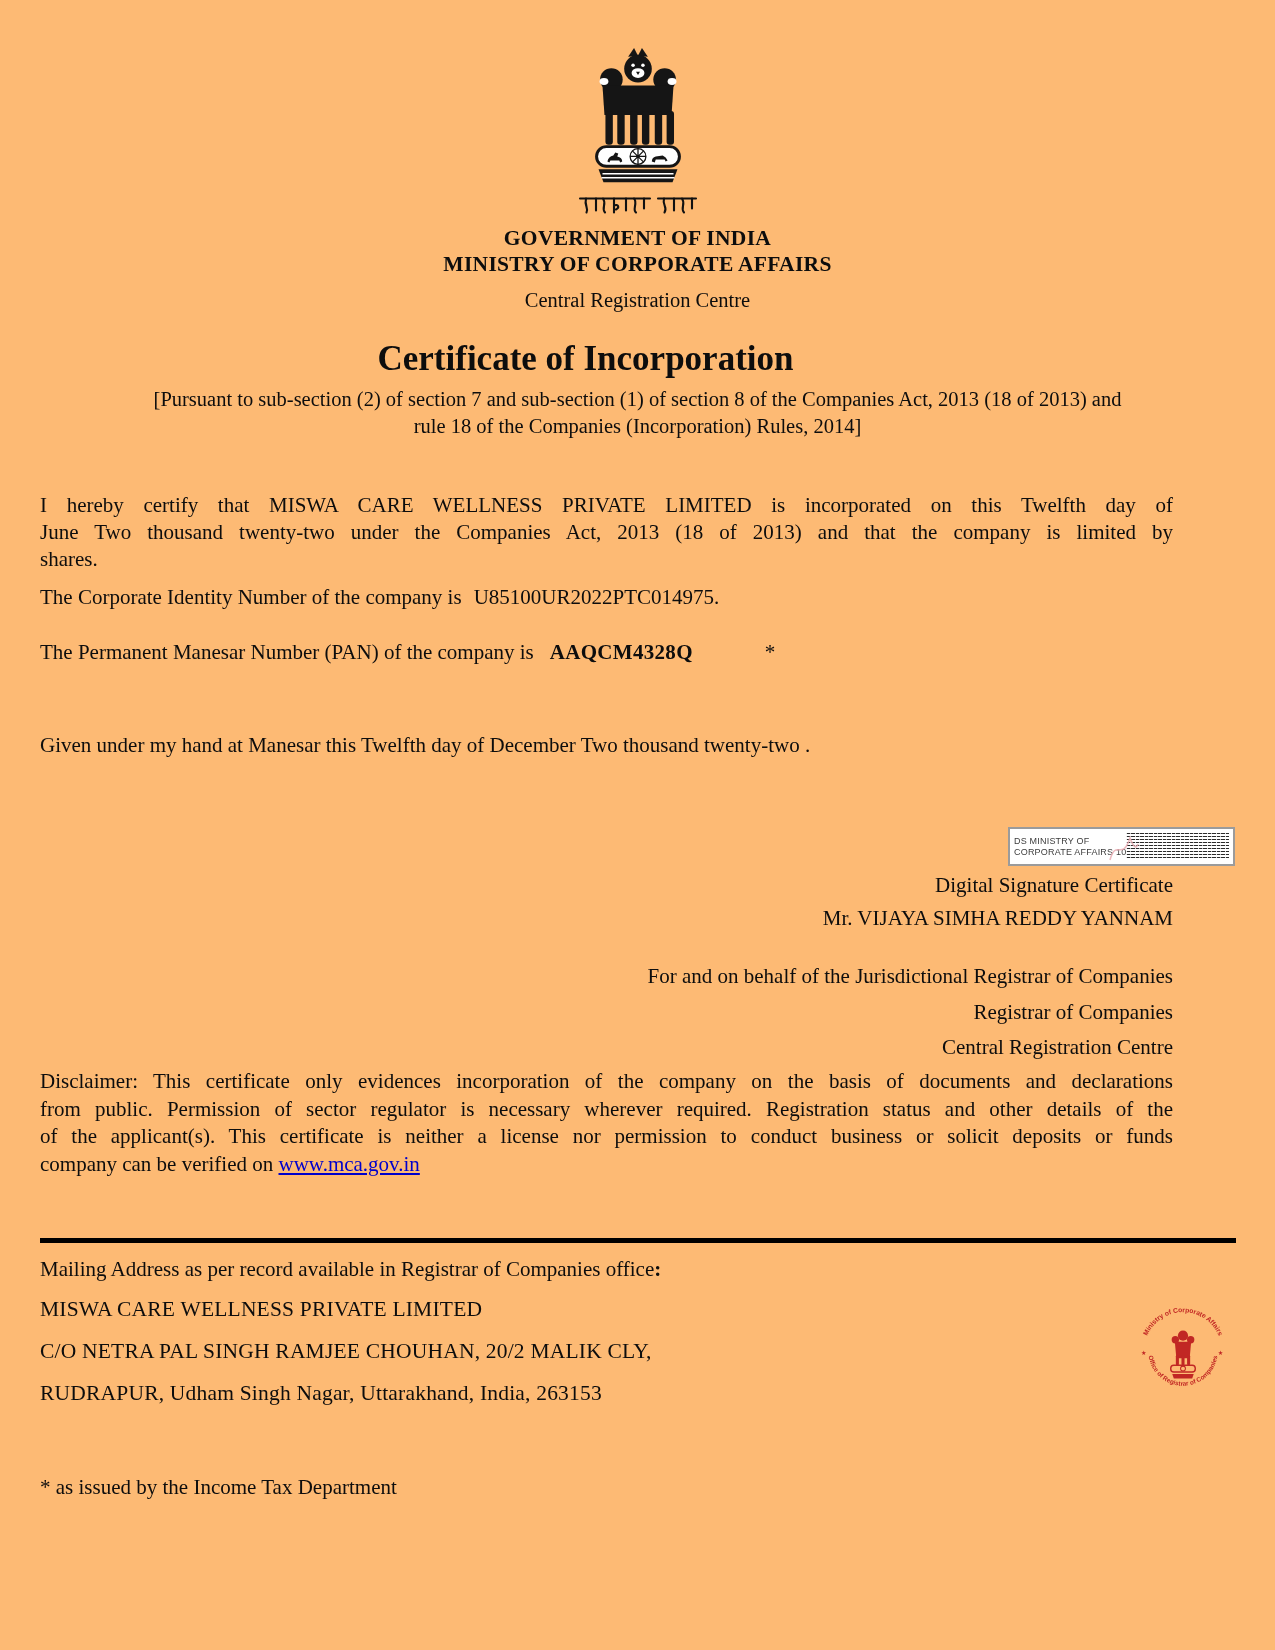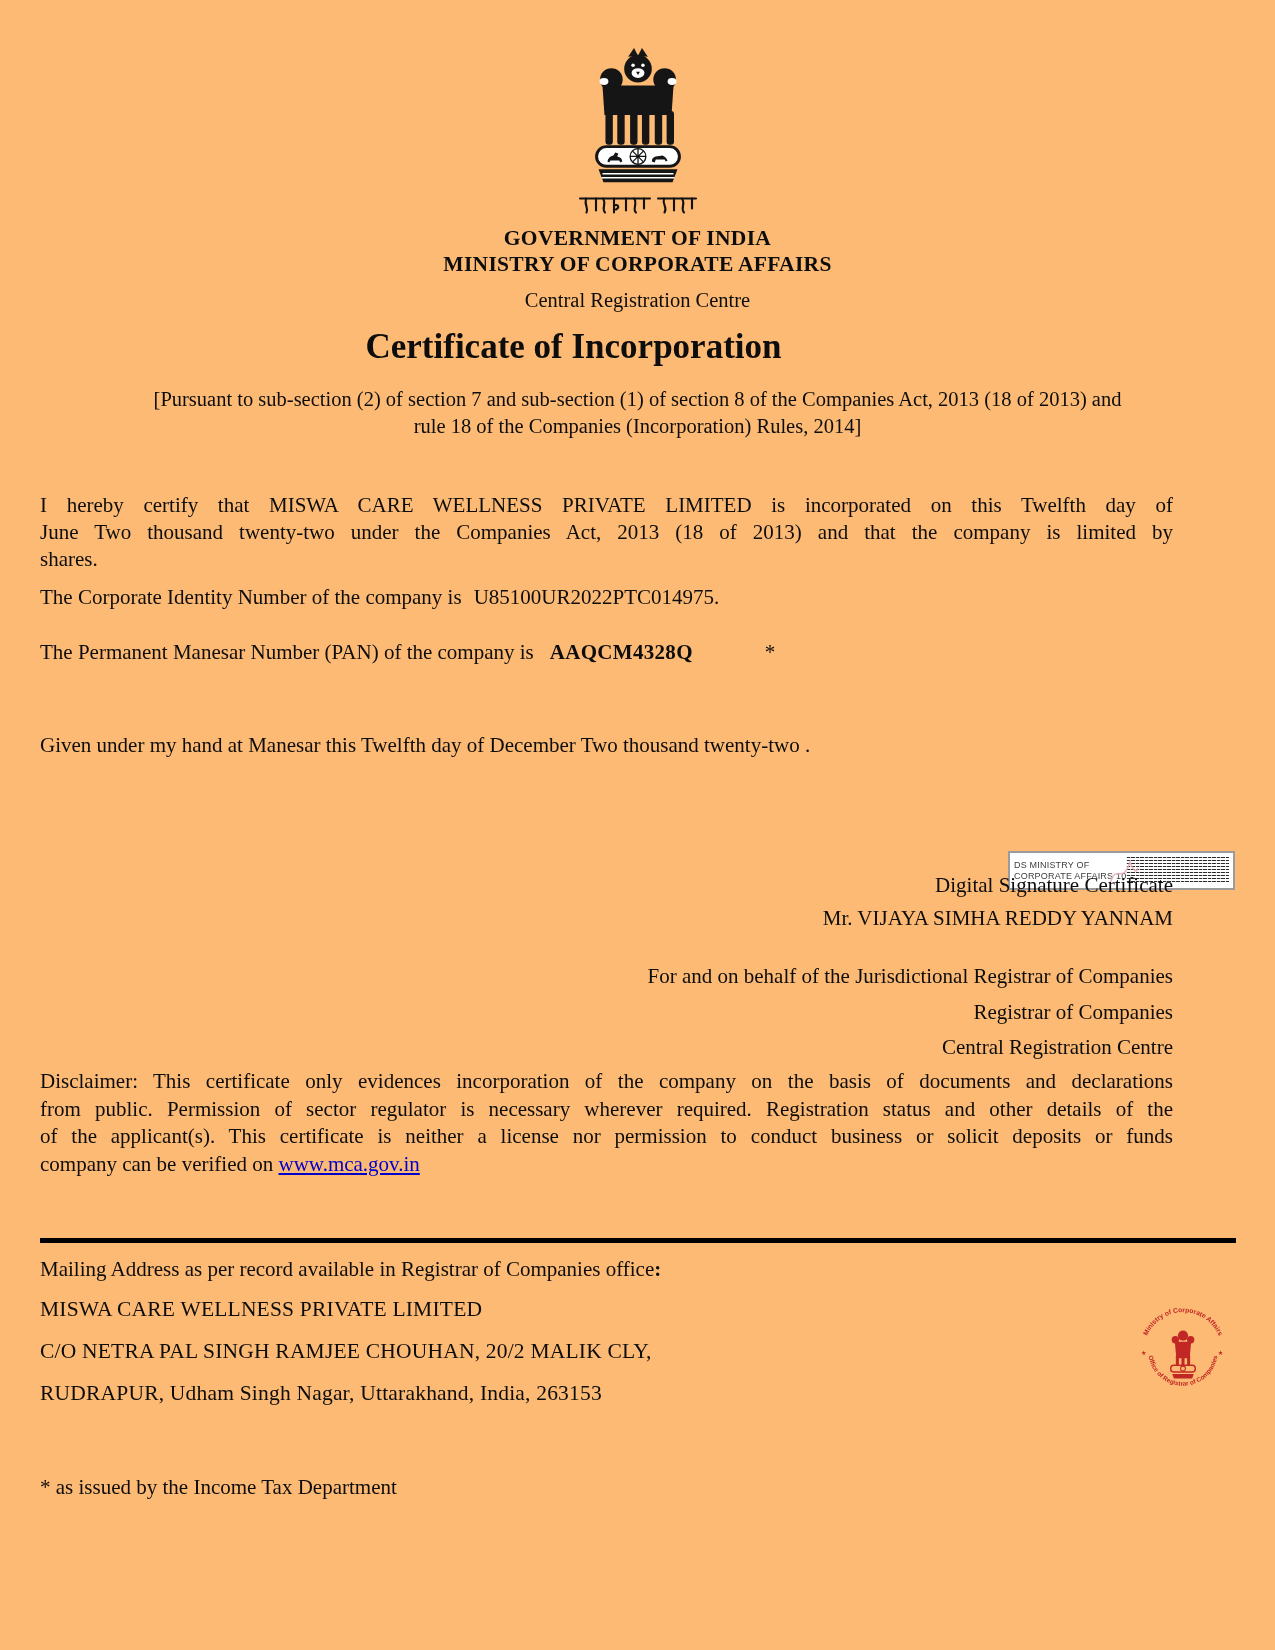--- a/index.html
+++ b/index.html
@@ -6,34 +6,34 @@
   .page{position:relative;width:1275px;height:1650px;background:#fdba74;overflow:hidden;
         font-family:"Liberation Serif",serif;color:#0d0d0d;}
   
   .head{position:absolute;top:44px;left:0;width:1275px;text-align:center;}
   .emblem{display:block;margin:0 auto;}
   .motto{display:block;margin:3px auto 0;}
   .gov{font-size:21.5px;font-weight:bold;line-height:26px;letter-spacing:.3px;}
   .gov.first{margin-top:9px;}
   .crc{font-size:20.5px;margin-top:12px;}
   .title{position:absolute;top:327px;left:0;width:1147px;text-align:center;
-         font-size:35px;font-weight:bold;margin:0;}
+         font-size:35px;font-weight:bold;margin:12px;}
   .pursuant{position:absolute;top:386px;left:40px;width:1195px;text-align:center;
             font-size:20.5px;line-height:27px;}
   .para{position:absolute;left:40px;width:1133px;font-size:21px;line-height:27px;}
   .certify{top:492px;}
   .jline{text-align:justify;text-align-last:justify;}
   .line{position:absolute;left:40px;font-size:21px;white-space:nowrap;}
   .cin{top:585px;}  .cin-val{margin-left:12px;}
   .pan{top:640px;}  .pan-val{margin-left:16px;letter-spacing:.3px;}
   .tan{top:685px;}  .tan-val{margin-left:6px;letter-spacing:.3px;}
   .star-pan{margin-left:72px;} .star-tan{margin-left:56px;}
   .given{top:733px;}
   
-  .ds-box{position:absolute;left:1008px;top:851px;width:227px;height:39px;
+  .ds-box{position:absolute;left:1008px;top:827px;width:227px;height:39px;
           border:2px solid #9b9b9b;background:#fff;box-sizing:border-box;
           display:flex;align-items:center;padding:17px 4px;}
   .ds-text{font-family:"Liberation Sans",sans-serif;font-size:9px;line-height:1.2;
            color:#3c3c3c;width:110px;letter-spacing:.2px;}
   .ds-text span{display:block;white-space:nowrap;}
   .ds-squiggle{position:absolute;left:96px;top:3px;}
   .ds-noise{flex:1;height:27px;margin-left:2px;
     background:
       repeating-linear-gradient(90deg, rgba(255,255,255,.85) 0 1px, transparent 1px 4px, rgba(255,255,255,.7) 4px 5px, transparent 5px 9px),
       repeating-linear-gradient(180deg, #2a2a2a 0 1px, transparent 1px 3px);}

